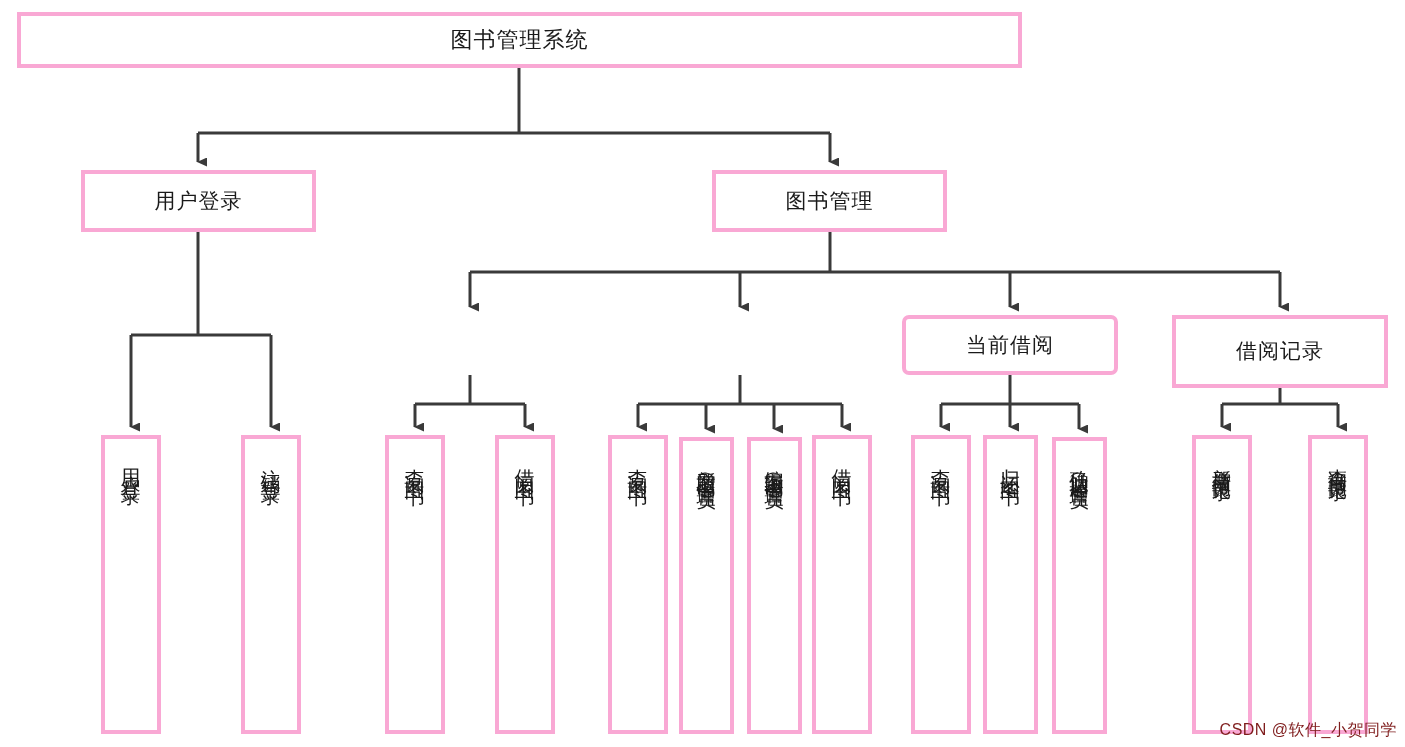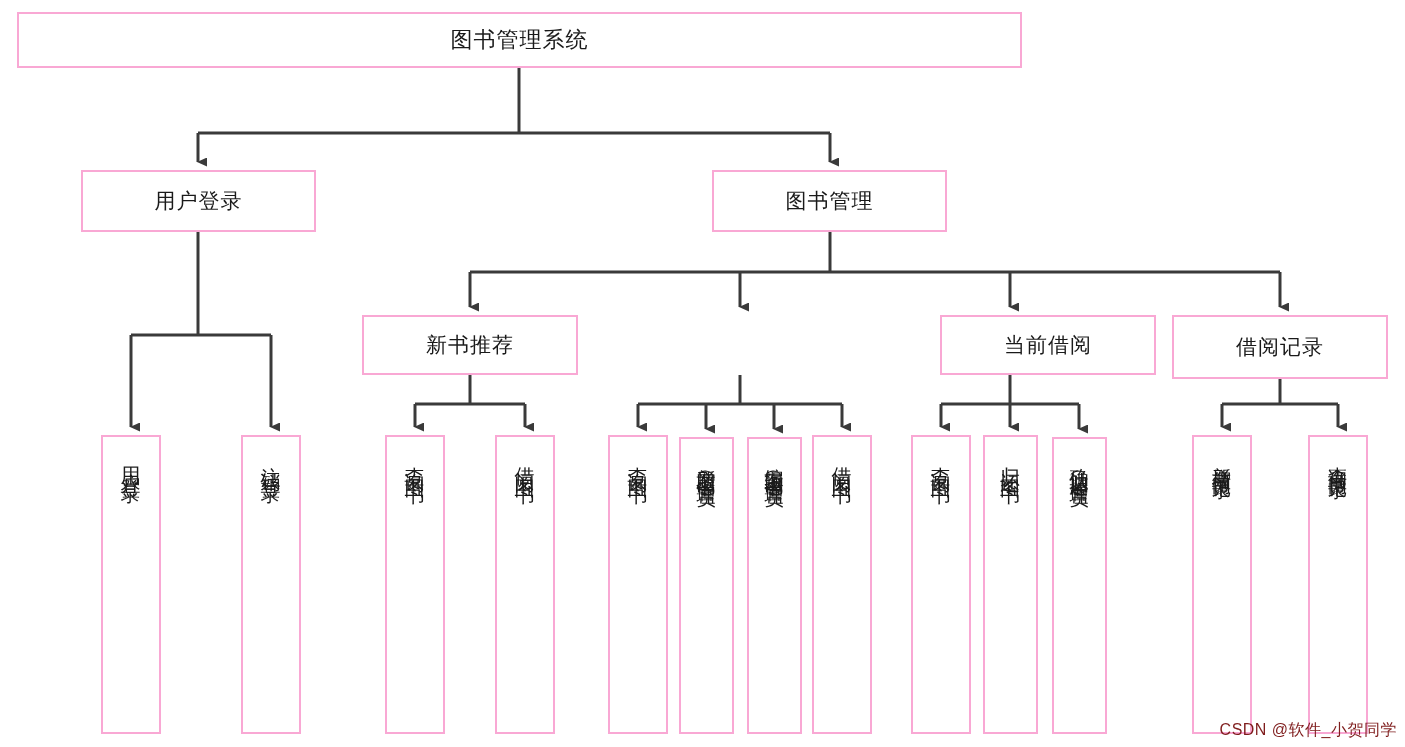--- a/index.html
+++ b/index.html
@@ -23,21 +23,21 @@
     position: absolute;
     left: 0;
     top: 0;
     width: 1405px;
     height: 747px;
   }
   .node-box {
     position: absolute;
     box-sizing: border-box;
     background: #ffffff;
-    border: 2px solid #f9a8d4;
+    border: 4px solid #f9a8d4;
     display: flex;
     align-items: center;
     justify-content: center;
     color: #1a1a1a;
   }
   .node-label {
     font-size: 21px;
     line-height: 1.15;
     letter-spacing: 1px;
     white-space: nowrap;
@@ -137,27 +137,24 @@
     <span class="node-label">图书管理系统</span>
   </div>
 
   <div class="node-box node-h" style="left:81px; top:170px; width:235px; height:62px;">
     <span class="node-label">用户登录</span>
   </div>
   <div class="node-box node-h" style="left:712px; top:170px; width:235px; height:62px;">
     <span class="node-label">图书管理</span>
   </div>
 
-  <div class="node-box node-h" style="left:362px; top:315px; width:216px; height:60px;">
-    <span class="node-label">新书推荐</span>
-  </div>
-  <div class="node-box node-h" style="left:940px; top:315px; width:216px; height:60px;">
+  <div class="node-box node-h" style="left:902px; top:315px; width:216px; height:60px;border-radius:7px;">
     <span class="node-label">当前借阅</span>
   </div>
-  <div class="node-box node-h" style="left:1172px; top:315px; width:216px; height:64px;">
+  <div class="node-box node-h" style="left:1172px; top:315px; width:216px; height:73px;">
     <span class="node-label">借阅记录</span>
   </div>
 
   <div class="node-box node-v" style="left:101px; top:435px; width:60px; height:299px;">
     <span class="node-label">用户登录</span>
   </div>
   <div class="node-box node-v" style="left:241px; top:435px; width:60px; height:299px;">
     <span class="node-label">注销登录</span>
   </div>
 

